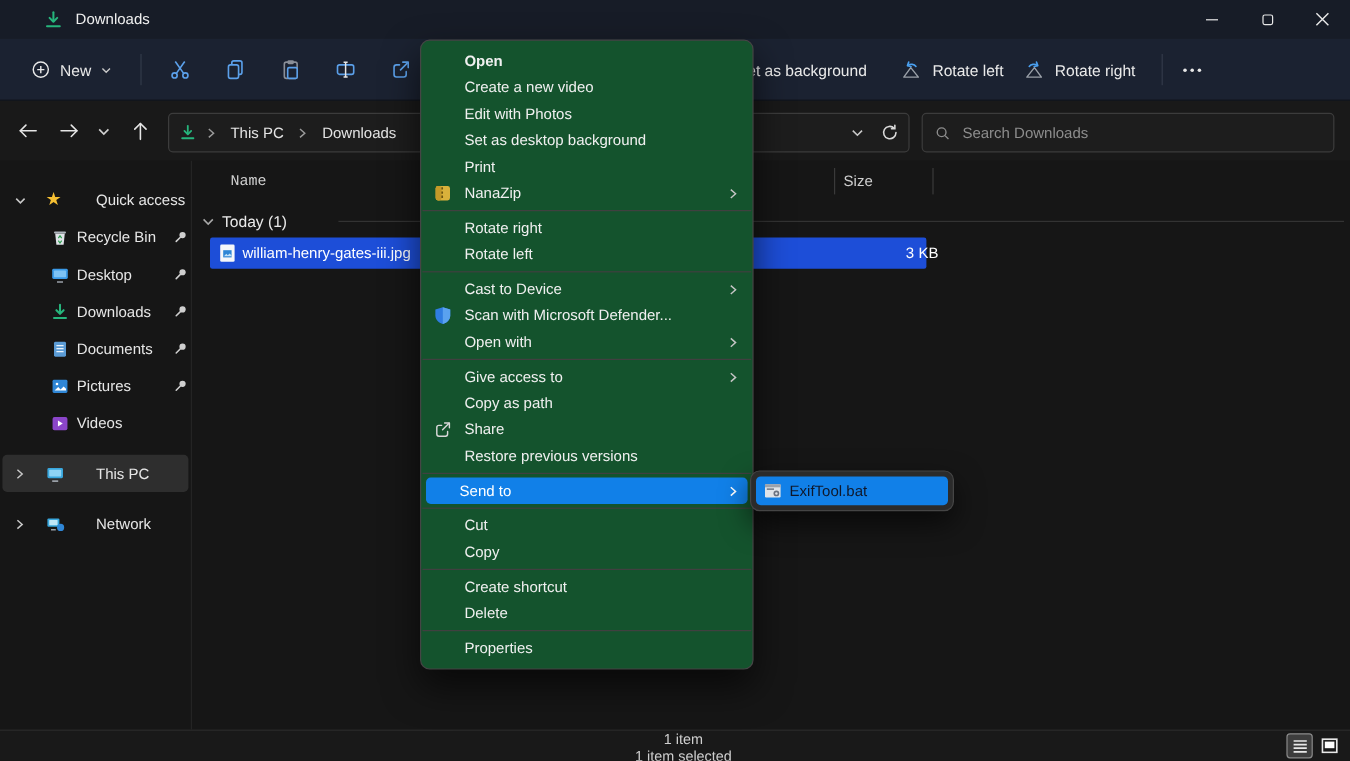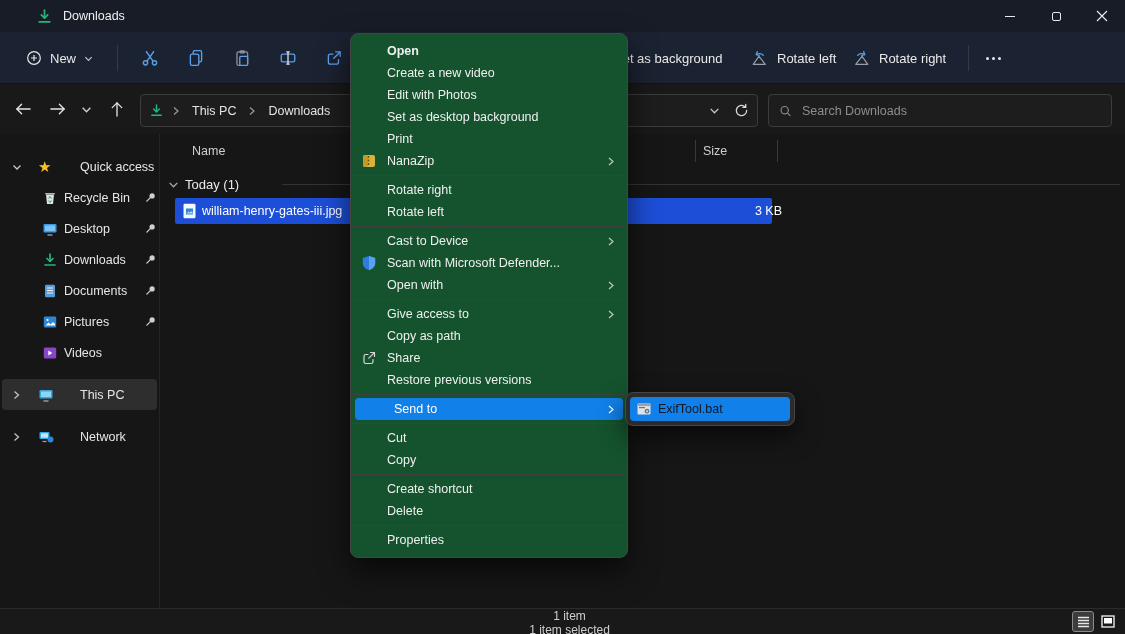--- a/index.html
+++ b/index.html
@@ -106,21 +106,21 @@
     background:#14532d; border:1px solid #454545; border-radius:8px;
     box-shadow:0 14px 30px rgba(0,0,0,.6);
     padding:6px 0; z-index:50;
   }
   .mi { position:relative; height:22px; display:flex; align-items:center; padding:0 12px 0 36px; font-size:12.5px; color:#f0f0f0; }
   .mi.bold { font-weight:bold; }
   .mi .ic { position:absolute; left:10px; width:16px; height:16px; }
   .mi .arr { margin-left:auto; }
   .mi.hl {
     background:var(--accent,#1180e8); color:#ffffff; margin:0 4px; border-radius:4px;
-    padding:0 8px 0 39px;
+    padding:0 8px 0 28px;
     justify-content:flex-end;
   }
   .sep { height:1px; background:#404040; margin:3px 1px; }
 
   
   .submenu {
     position:absolute; left:625px; top:392px; width:170px;
     background:#2b2b2b; border:1px solid #454545; border-radius:8px;
     box-shadow:0 10px 24px rgba(0,0,0,.6);
     padding:4px; z-index:60;
@@ -393,21 +393,21 @@
         <rect x="1.5" y="3" width="10" height="7" rx="1" fill="#39a7dd"></rect>
         <rect x="3" y="4.3" width="7" height="4.4" rx=".5" fill="#bfe6f8"></rect>
         <circle cx="12.5" cy="10.5" r="3" fill="#2f86d6"></circle>
         <path d="M4.5 12.5h4" stroke="#9aa0a8" stroke-width="1.3"></path>
       </svg>
     <span class="lbl">Network</span>
   </div>
 </div>
 
 <div class="main">
-  <span class="col-header" style="left:32px;">Name</span>
+  <span class="col-header" style="left:32px;font-family:Liberation Mono, monospace;">Name</span>
   <div class="col-div" style="left:535px;"></div>
   <span class="col-header" style="left:543px;">Size</span>
   <div class="col-div" style="left:617px;"></div>
 
   <div class="group-row">
     <svg class="chev" width="11" height="11" viewBox="0 0 10 10" fill="none" stroke="#a8a8a8" stroke-width="1.2">
         <path d="M1.5 3.5L5 7l3.5-3.5"></path>
       </svg>
     <span class="lbl">Today (1)</span>
   </div>

